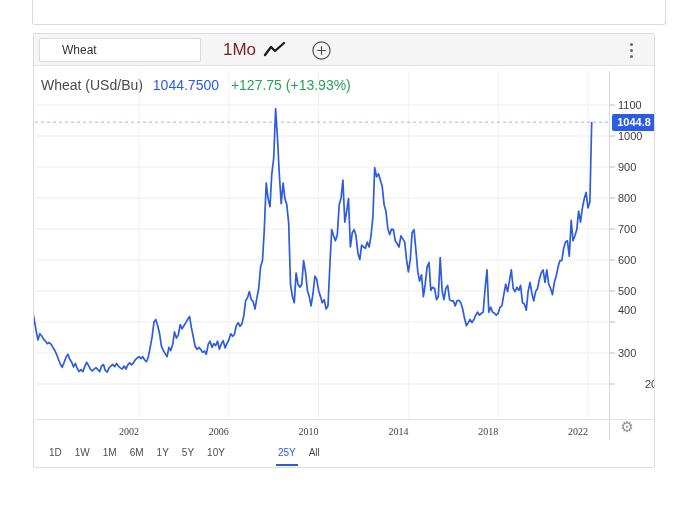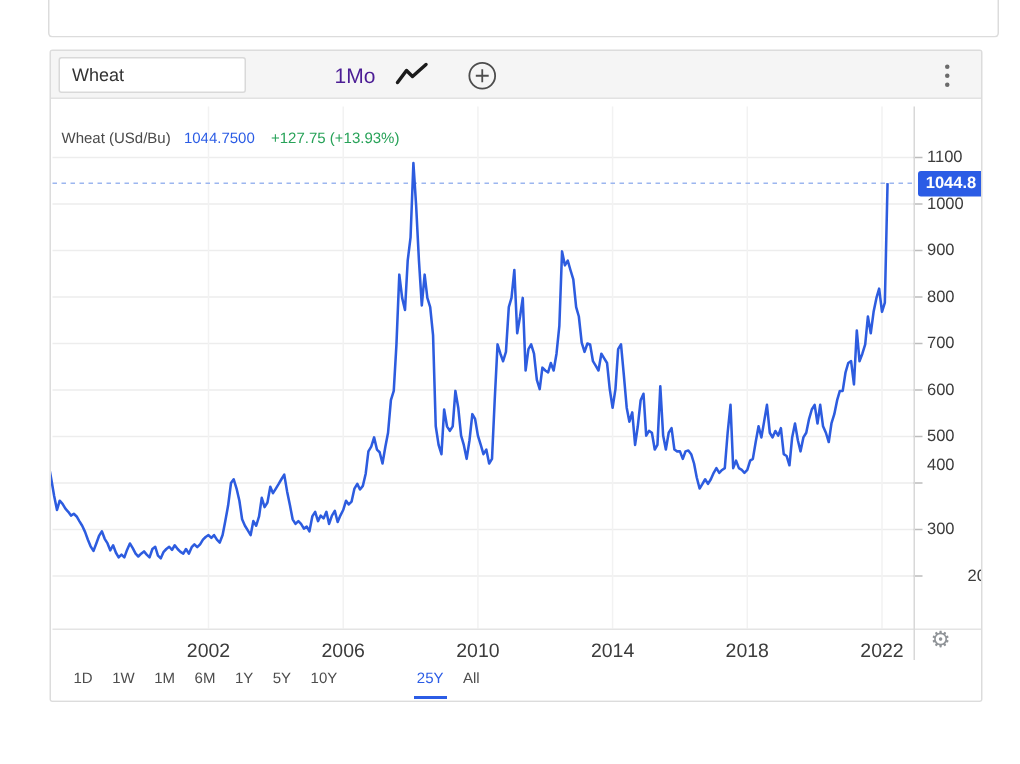--- a/index.html
+++ b/index.html
@@ -10,43 +10,43 @@
   .top-strip { position:absolute; left:32px; top:-8px; width:634px; height:33px;
     background:#fff; border:1px solid #dcdcdc; border-top:none; border-radius:0 0 3px 3px; }
 
   
   .widget { position:absolute; left:33px; top:33px; width:622px; height:435px;
     background:#fff; border:1px solid #dcdcdc; border-radius:2px; overflow:hidden; }
 
   
   .toolbar { position:absolute; left:0; top:0; width:100%; height:32px;
     background:#f5f5f5; border-bottom:1px solid #e2e2e2; }
-  .search-box { position:absolute; left:5px; top:4px; width:125px; height:24px;
-    border:1px solid #d9d9d9; border-radius:2px; background:#fff; padding:0 8px;
+  .search-box { position:absolute; left:5px; top:4px; width:162px; height:24px;
+    border:1px solid #d9d9d9; border-radius:2px; background:#fff; padding:0 22px;
     font-family:"Liberation Sans",sans-serif; font-size:12px; color:#333; outline:none; }
   .interval { position:absolute; left:189px; top:0; height:32px; line-height:32px;
-    font-size:14px; color:#4c1d95; cursor:pointer; }
+    font-size:17px; color:#7f1d1d; cursor:pointer; }
   .tb-icon { position:absolute; top:0; height:32px; display:flex; align-items:center; cursor:pointer; }
   .icon-chart-type { left:229px; }
   .icon-plus { left:277px; }
   .kebab { position:absolute; right:16px; top:6px; width:14px; height:20px;
     display:flex; flex-direction:column; align-items:center; justify-content:center; gap:3px; cursor:pointer; }
   .kebab i { width:3px; height:3px; border-radius:50%; background:#6b6b6b; }
 
   
-  .legend { position:absolute; left:7px; top:53px; font-size:10px; color:#4a4a4a; white-space:nowrap; }
+  .legend { position:absolute; left:7px; top:43px; font-size:14px; color:#4a4a4a; white-space:nowrap; }
   .legend .price { margin-left:6px; }
   .legend .chg { margin-left:8px; }
 
   
   svg.plot { position:absolute; left:0; top:0; width:622px; height:435px; }
 
   
   .y-label { position:absolute; left:584px; width:40px; font-size:11px; color:#3c3c3c; }
-  .x-label { position:absolute; width:40px; text-align:center; font-size:13px; color:#3c3c3c; }
+  .x-label { position:absolute; width:40px; font-size:10px; color:#3c3c3c;font-family:Liberation Serif, serif; }
 
   
   .badge { position:absolute; left:578px; width:44px; height:17px; border-radius:2px;
     color:#fff; font-size:11px; font-weight:bold; text-align:center; line-height:17px; }
 
   
   .gear { position:absolute; left:583px; top:383px; width:20px; height:20px;
     font-size:15px; color:#9094
     98; color:#909498; text-align:center; line-height:20px; cursor:pointer; }
 

